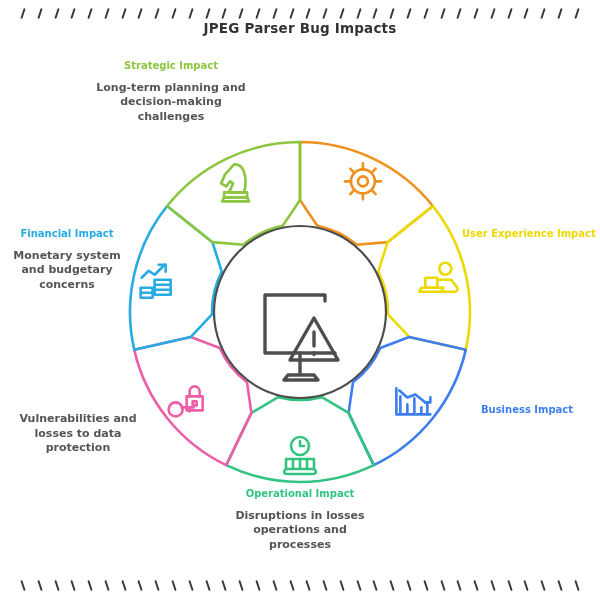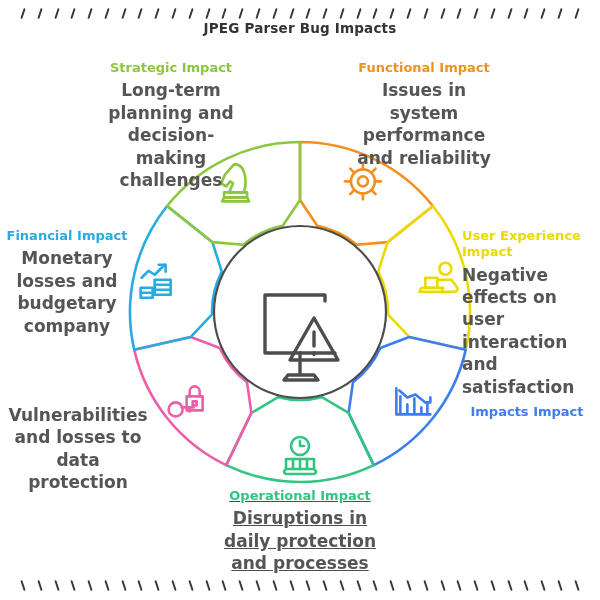--- a/index.html
+++ b/index.html
@@ -23,28 +23,28 @@
   #title{
     position:absolute;top:20px;left:0;width:600px;text-align:center;
     font-size:13.5px;font-weight:bold;color:#333333;letter-spacing:.2px;
   }
 
   
   #wheel{position:absolute;left:128px;top:140px;width:344px;height:344px;}
 
   
   .label-block{position:absolute;box-sizing:border-box;}
-  .label-title{font-size:13px;font-weight:bold;line-height:1.25;margin-bottom:3px;}
-  .label-desc{font-size:17px;font-weight:bold;line-height:1.32;color:#555555;}
+  .label-title{font-size:10px;font-weight:bold;line-height:1.25;margin-bottom:3px;}
+  .label-desc{font-size:11px;font-weight:bold;line-height:1.32;color:#555555;margin-top:8px;}
 
   #lbl-strategic   {left:96px; top:60px;  width:150px;text-align:center;}
   #lbl-functional  {left:348px;top:60px;  width:152px;text-align:center;}
   #lbl-ux          {left:462px;top:228px; width:136px;text-align:left;}
   #lbl-business    {left:456px;top:404px; width:142px;text-align:center;}
-  #lbl-operational {left:224px;top:488px; width:152px;text-align:center;text-decoration:underline;}
+  #lbl-operational {left:224px;top:488px; width:152px;text-align:center;}
   #lbl-security    {left:6px;  top:404px; width:144px;text-align:center;}
   #lbl-financial   {left:0px;  top:228px; width:134px;text-align:center;}
 </style>
 </head>
 <body>
 
 <div id="stage">
 
   <div class="dash-row top" id="dash-top">
       <div class="dash"></div>
@@ -169,46 +169,41 @@
       <path d="M186 178 l-24 42 h48 z"></path>
       <path d="M186 192 v14 M186 213 v1.6"></path>
     </g>
   </svg>
 
   <div class="label-block" id="lbl-strategic">
     <div class="label-title" style="color: rgb(140, 198, 62);">Strategic Impact</div>
     <div class="label-desc">Long-term planning and decision-making challenges</div>
   </div>
 
-  <div class="label-block" id="lbl-functional">
-    <div class="label-title" style="color: rgb(240, 144, 31);">Functional Impact</div>
-    <div class="label-desc">Issues in system performance and reliability</div>
-  </div>
 
   <div class="label-block" id="lbl-ux">
     <div class="label-title" style="color: rgb(236, 217, 0);">User Experience Impact</div>
-    <div class="label-desc">Negative effects on user interaction and satisfaction</div>
   </div>
 
   <div class="label-block" id="lbl-business">
-    <div class="label-title" style="color: rgb(60, 126, 240);">Impacts Impact</div>
+    <div class="label-title" style="color: rgb(60, 126, 240);">Business Impact</div>
   </div>
 
   <div class="label-block" id="lbl-operational">
     <div class="label-title" style="color: rgb(51, 196, 129);">Operational Impact</div>
-    <div class="label-desc">Disruptions in daily protection and processes</div>
+    <div class="label-desc">Disruptions in losses operations and processes</div>
   </div>
 
   <div class="label-block" id="lbl-security">
     <div class="label-desc">Vulnerabilities and losses to data protection</div>
   </div>
 
   <div class="label-block" id="lbl-financial">
     <div class="label-title" style="color: rgb(38, 171, 226);">Financial Impact</div>
-    <div class="label-desc">Monetary losses and budgetary company</div>
+    <div class="label-desc">Monetary system and budgetary concerns</div>
   </div>
 
   <div class="dash-row bottom" id="dash-bottom">
       <div class="dash"></div>
       <div class="dash"></div>
       <div class="dash"></div>
       <div class="dash"></div>
       <div class="dash"></div>
       <div class="dash"></div>
       <div class="dash"></div>

